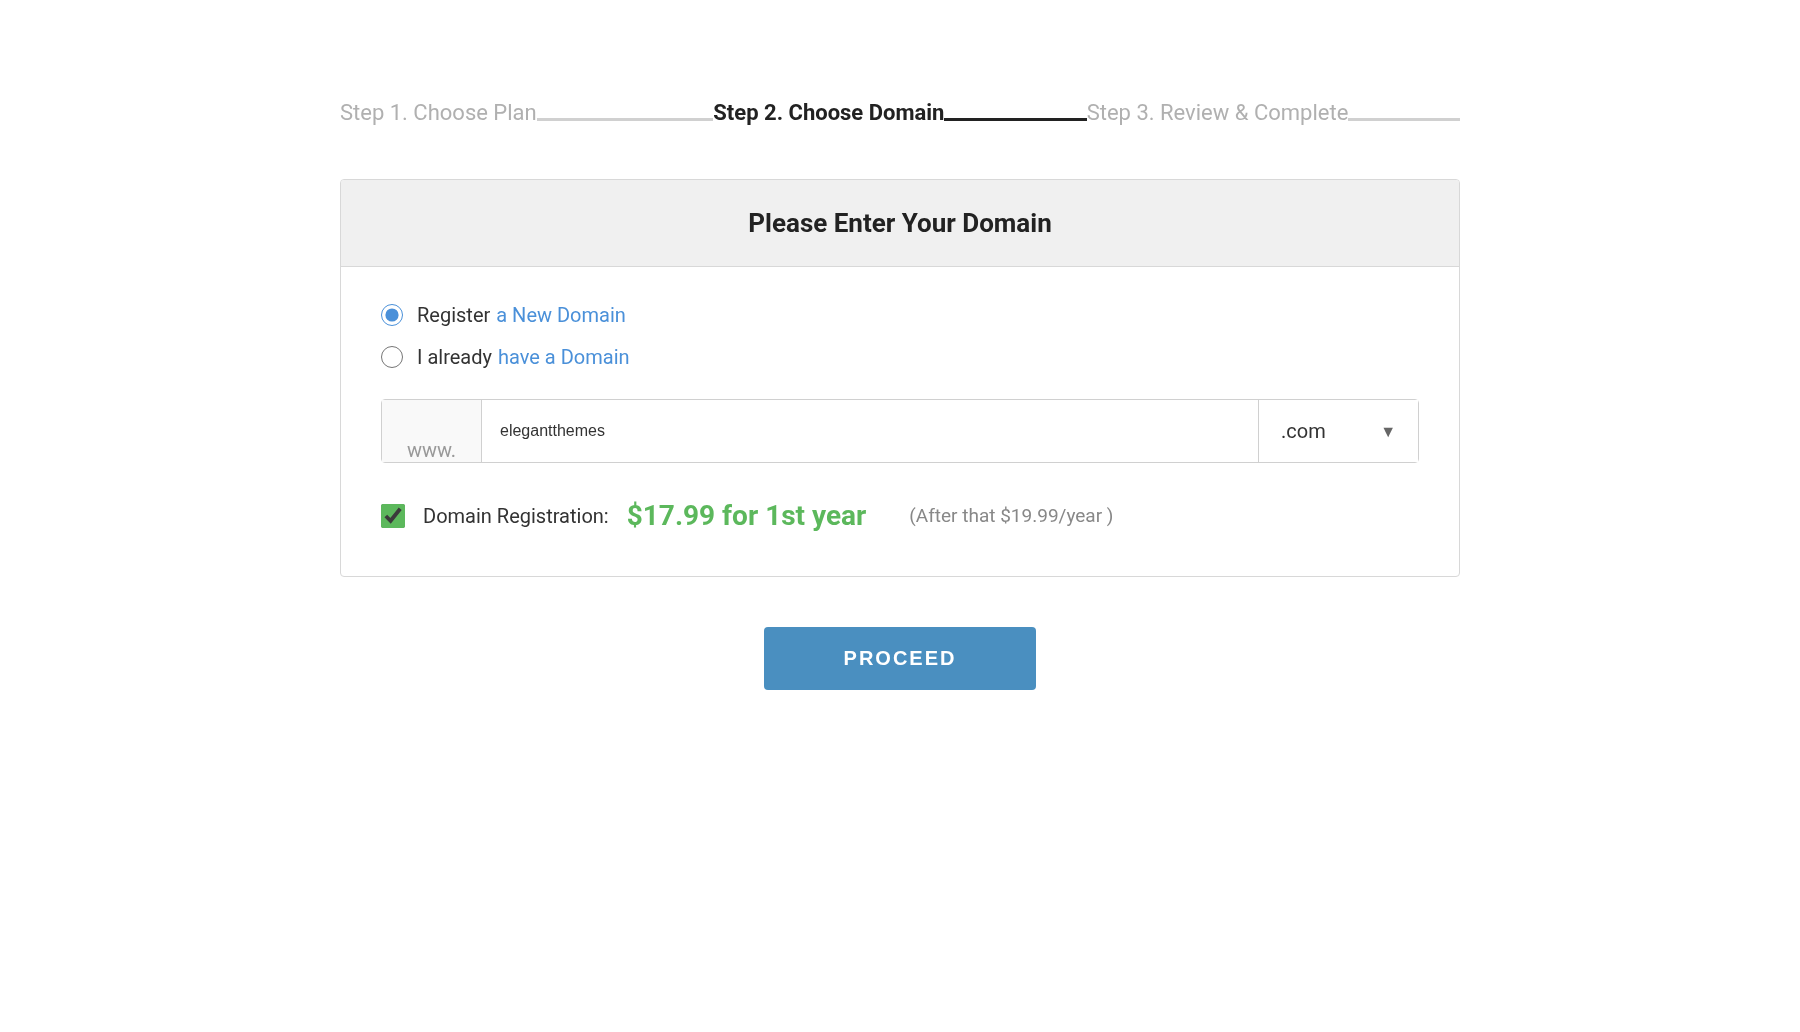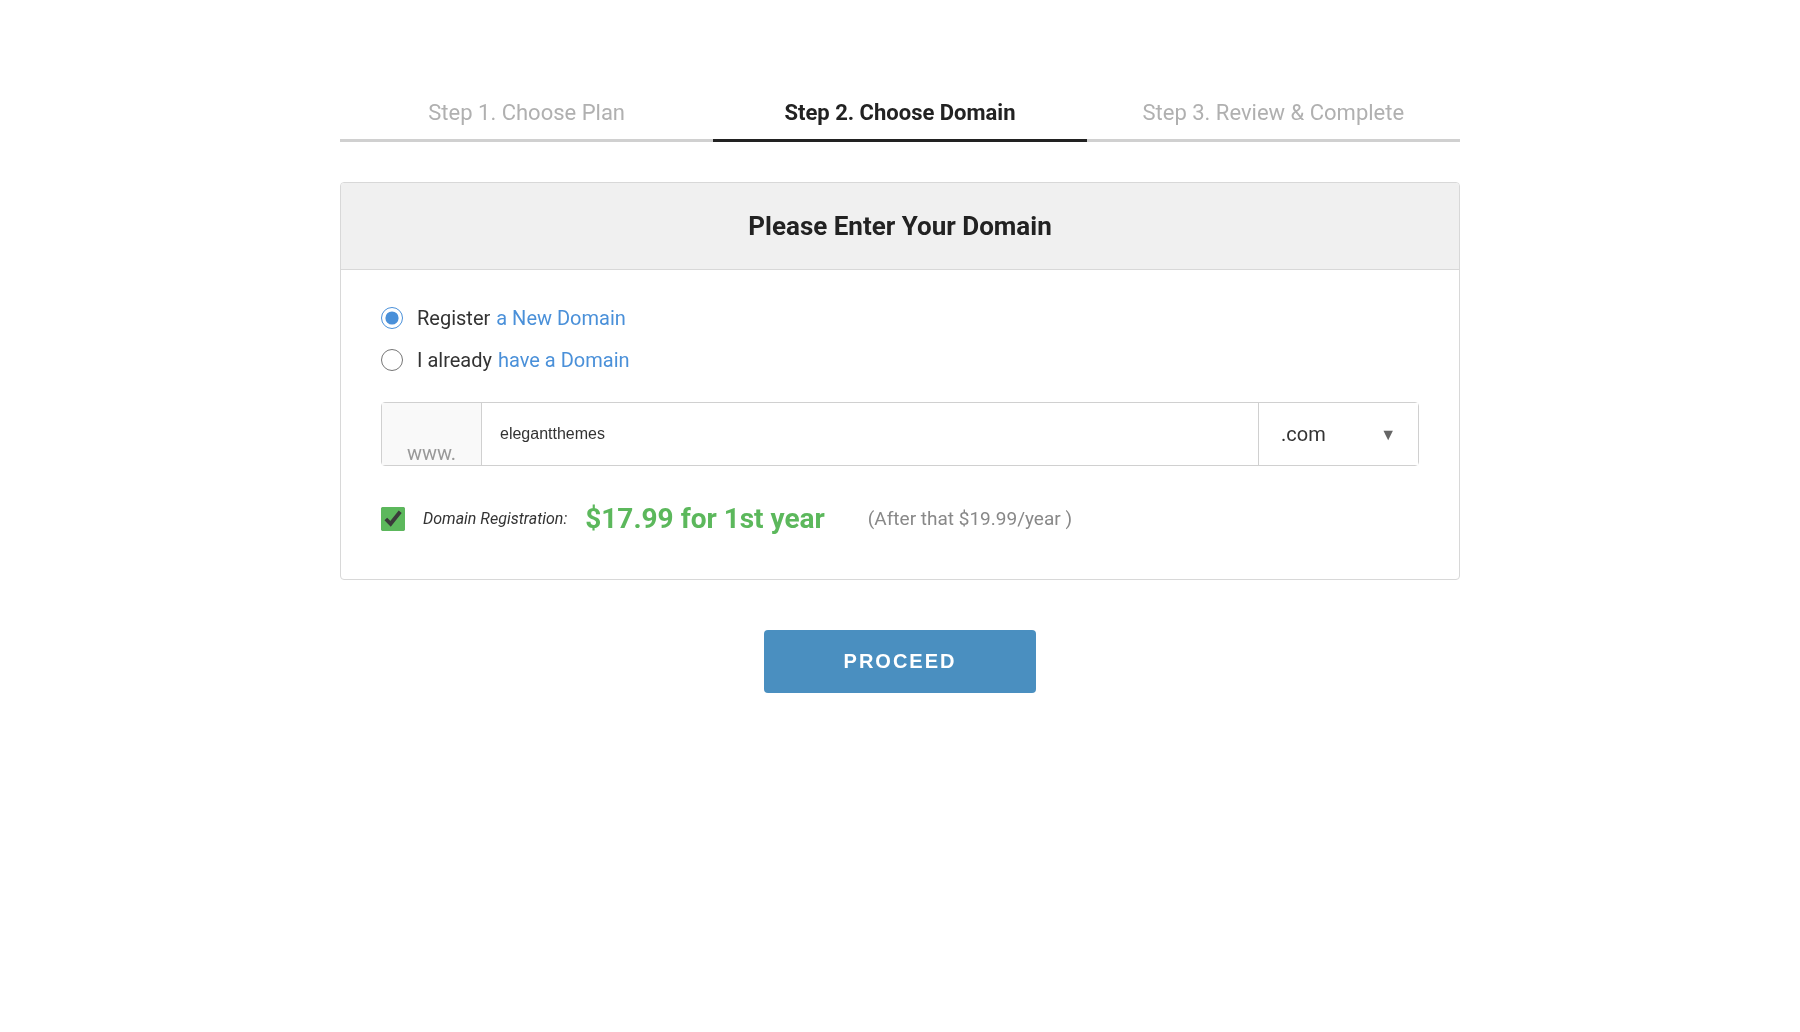--- a/index.html
+++ b/index.html
@@ -28,21 +28,21 @@
     
     .steps-nav {
       display: flex;
       width: 1120px;
       justify-content: space-between;
       margin-bottom: 40px;
     }
 
     .step-item {
       display: flex;
-      flex-direction: column;
+      flex-direction: row;
       align-items: center;
       flex: 1;
       position: relative;
     }
 
     .step-label {
       font-size: 22px;
       font-weight: 400;
       color: #b0b0b0;
       padding-bottom: 14px;
@@ -178,23 +178,22 @@
     }
 
     .checkbox-domain {
       width: 24px;
       height: 24px;
       accent-color: #5cb85c;
       cursor: pointer;
     }
 
     .registration-label {
-      font-size: 16px;
-      color: #333;
-      font-style: italic;
+      font-size: 20px;
+      color: #333;
     }
 
     .price-highlight {
       font-size: 28px;
       font-weight: 700;
       color: #5cb85c;
     }
 
     .price-secondary {
       font-size: 19px;

